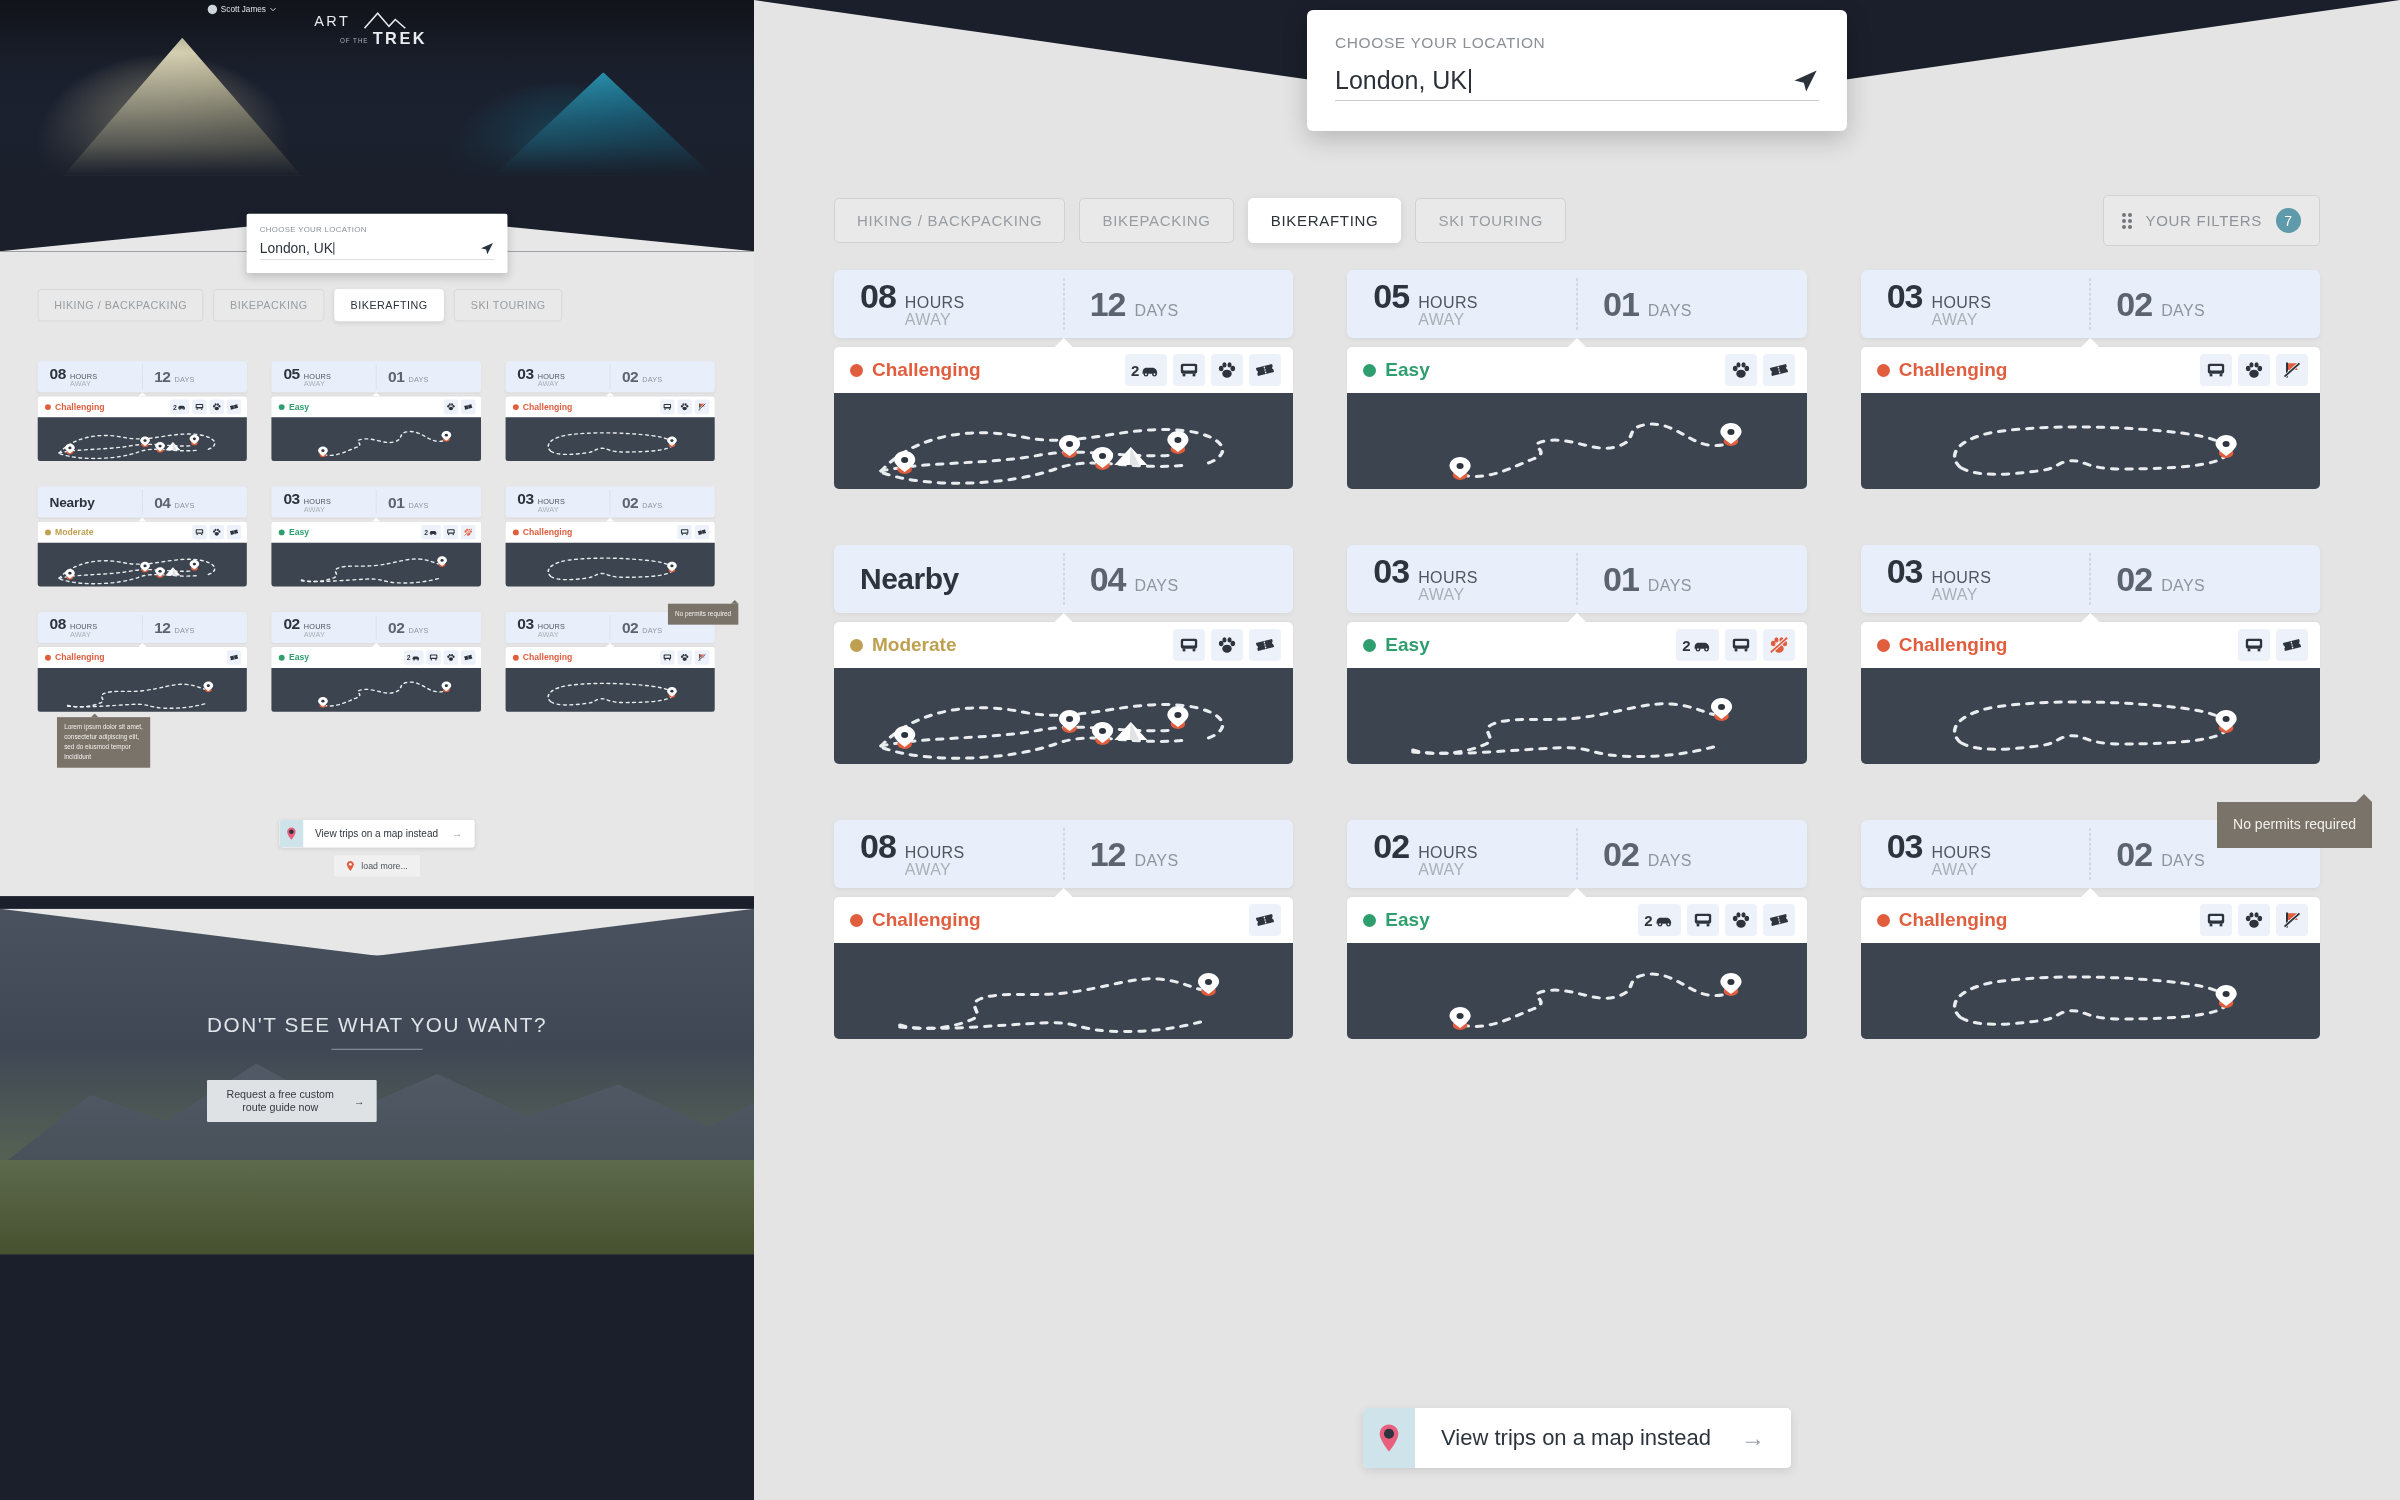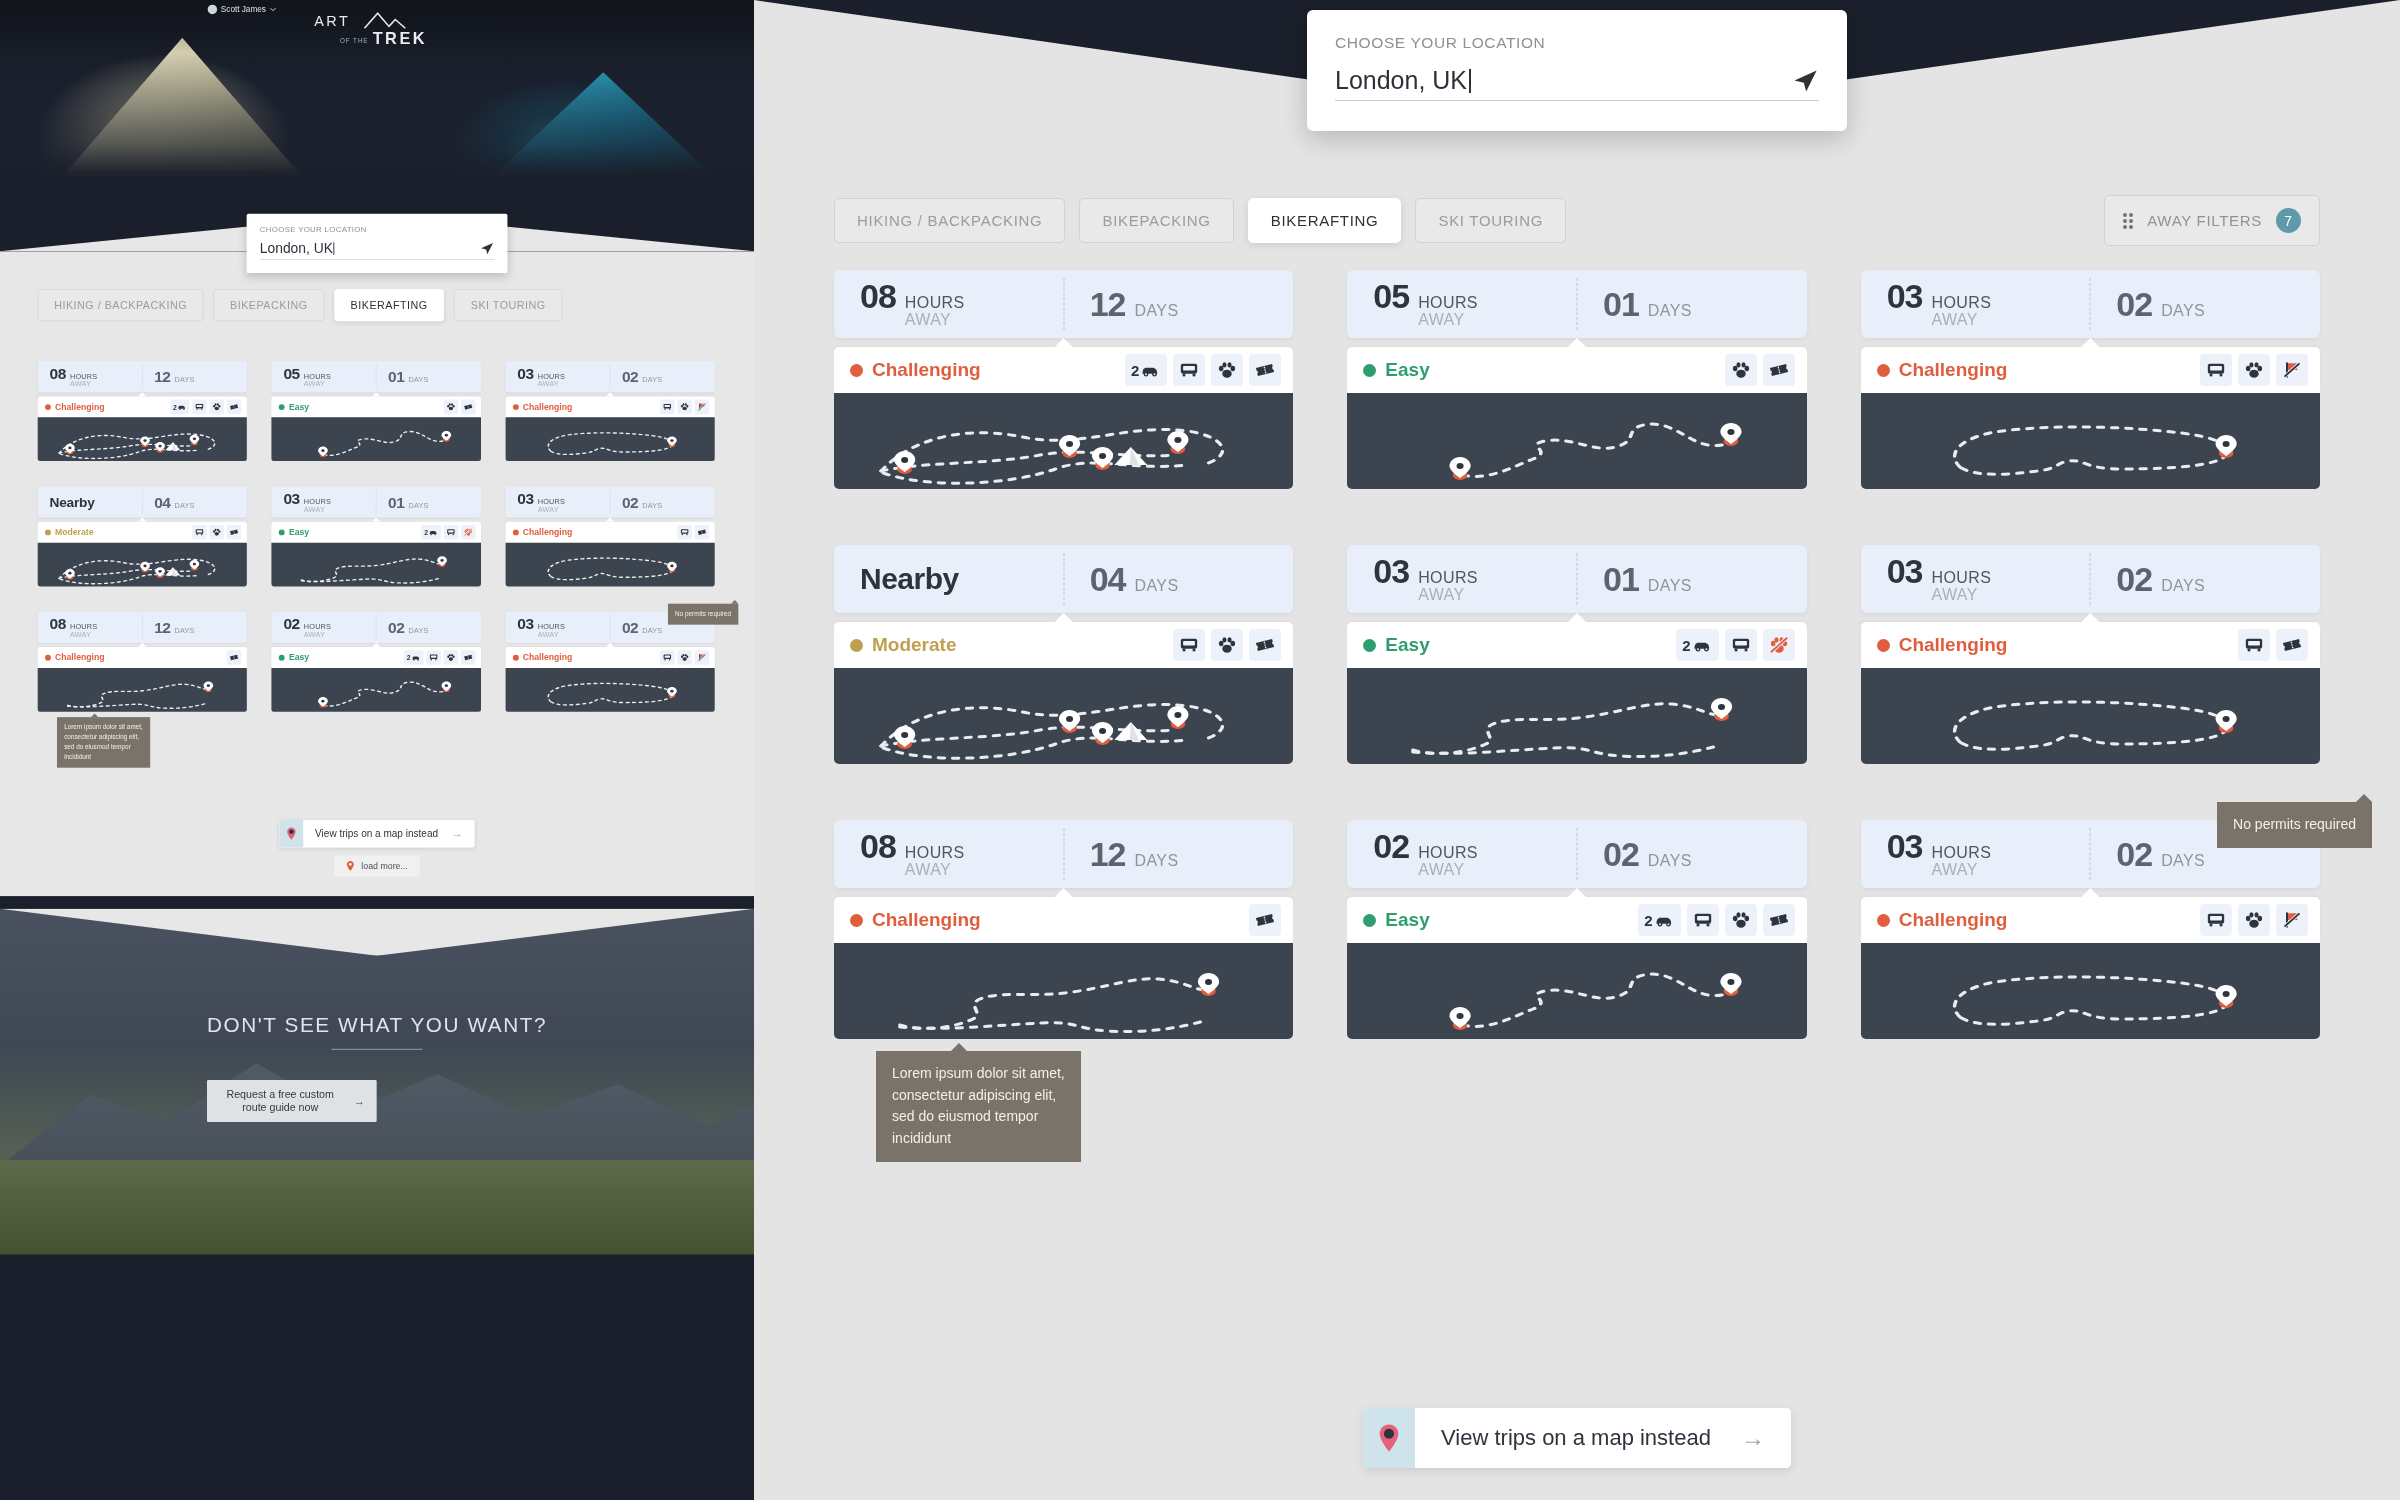--- a/index.html
+++ b/index.html
@@ -954,21 +954,21 @@
     <div class="spacer"></div>
     <div class="more-filters">
       <span class="dots6">
           <i></i>
           <i></i>
           <i></i>
           <i></i>
           <i></i>
           <i></i>
         </span>
-      <span>AWAY FILTERS</span>
+      <span>YOUR FILTERS</span>
       <span class="badge">7</span>
     </div>
   </div>
 
   <div class="grid" id="card-grid">
       <div class="trip">
     <div class="trip-head">
       <div class="th-half">
          <span class="big-num">08</span>
          <span class="unit-stack">
@@ -1416,24 +1416,20 @@
           <svg viewBox="0 0 390 96" preserveAspectRatio="none">
     <path stroke="#e9edf0" stroke-width="3" stroke-dasharray="5 7" stroke-linecap="round" fill="none" d="M56 82 C72 88, 100 86, 118 76 C128 70, 112 62, 124 56 C140 48, 168 54, 196 50 C232 45, 252 34, 276 36 C296 38, 304 46, 318 48"></path>
     <path stroke="#e9edf0" stroke-width="3" stroke-dasharray="5 7" stroke-linecap="round" fill="none" d="M56 84 C92 88, 140 82, 176 80 C206 78, 206 86, 232 88 C262 90, 290 86, 314 78"></path>
     <g transform="translate(318,44) scale(1)">
     <ellipse cx="0" cy="4" rx="6.2" ry="5" fill="#e05d3e"></ellipse>
     <path d="M0 -14c-5 0-9 4-9 9 0 5 9 12 9 12s9-7 9-12c0-5-4-9-9-9z" fill="#fff"></path>
     <circle cx="0" cy="-5" r="3" fill="#2d343d"></circle>
             </g>
   </svg>
         </div>
-  <div class="tip below" style="left: 42px; top: 100%; margin-top: 12px; white-space: pre-line; --x: 0; position: absolute;">Lorem ipsum dolor sit amet,
-consectetur adipiscing elit,
-sed do eiusmod tempor
-incididunt</div>
       </div>
       <div class="trip">
     <div class="trip-head">
       <div class="th-half">
          <span class="big-num">02</span>
          <span class="unit-stack">
            <div class="u1">HOURS</div>
            <div class="u2">AWAY</div>
          </span>
        </div>

